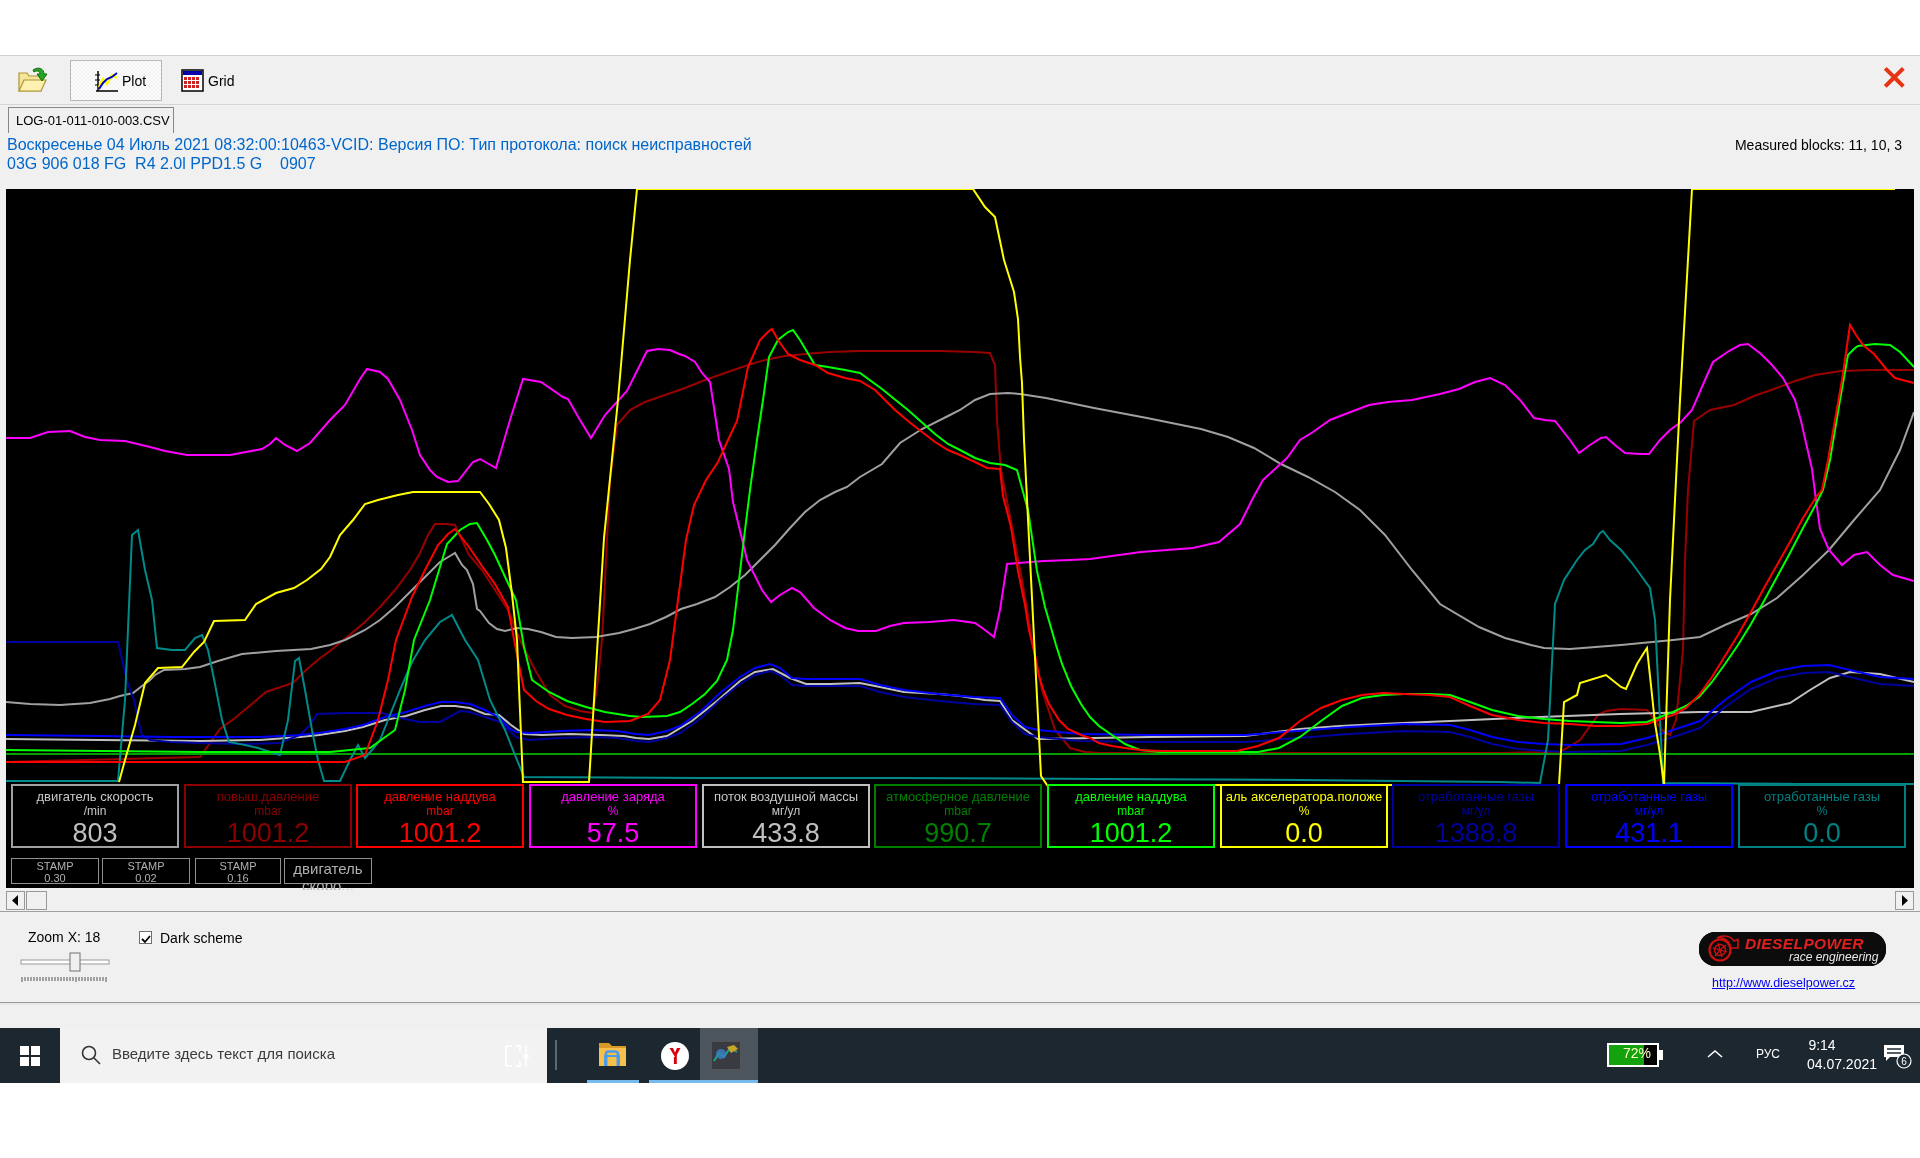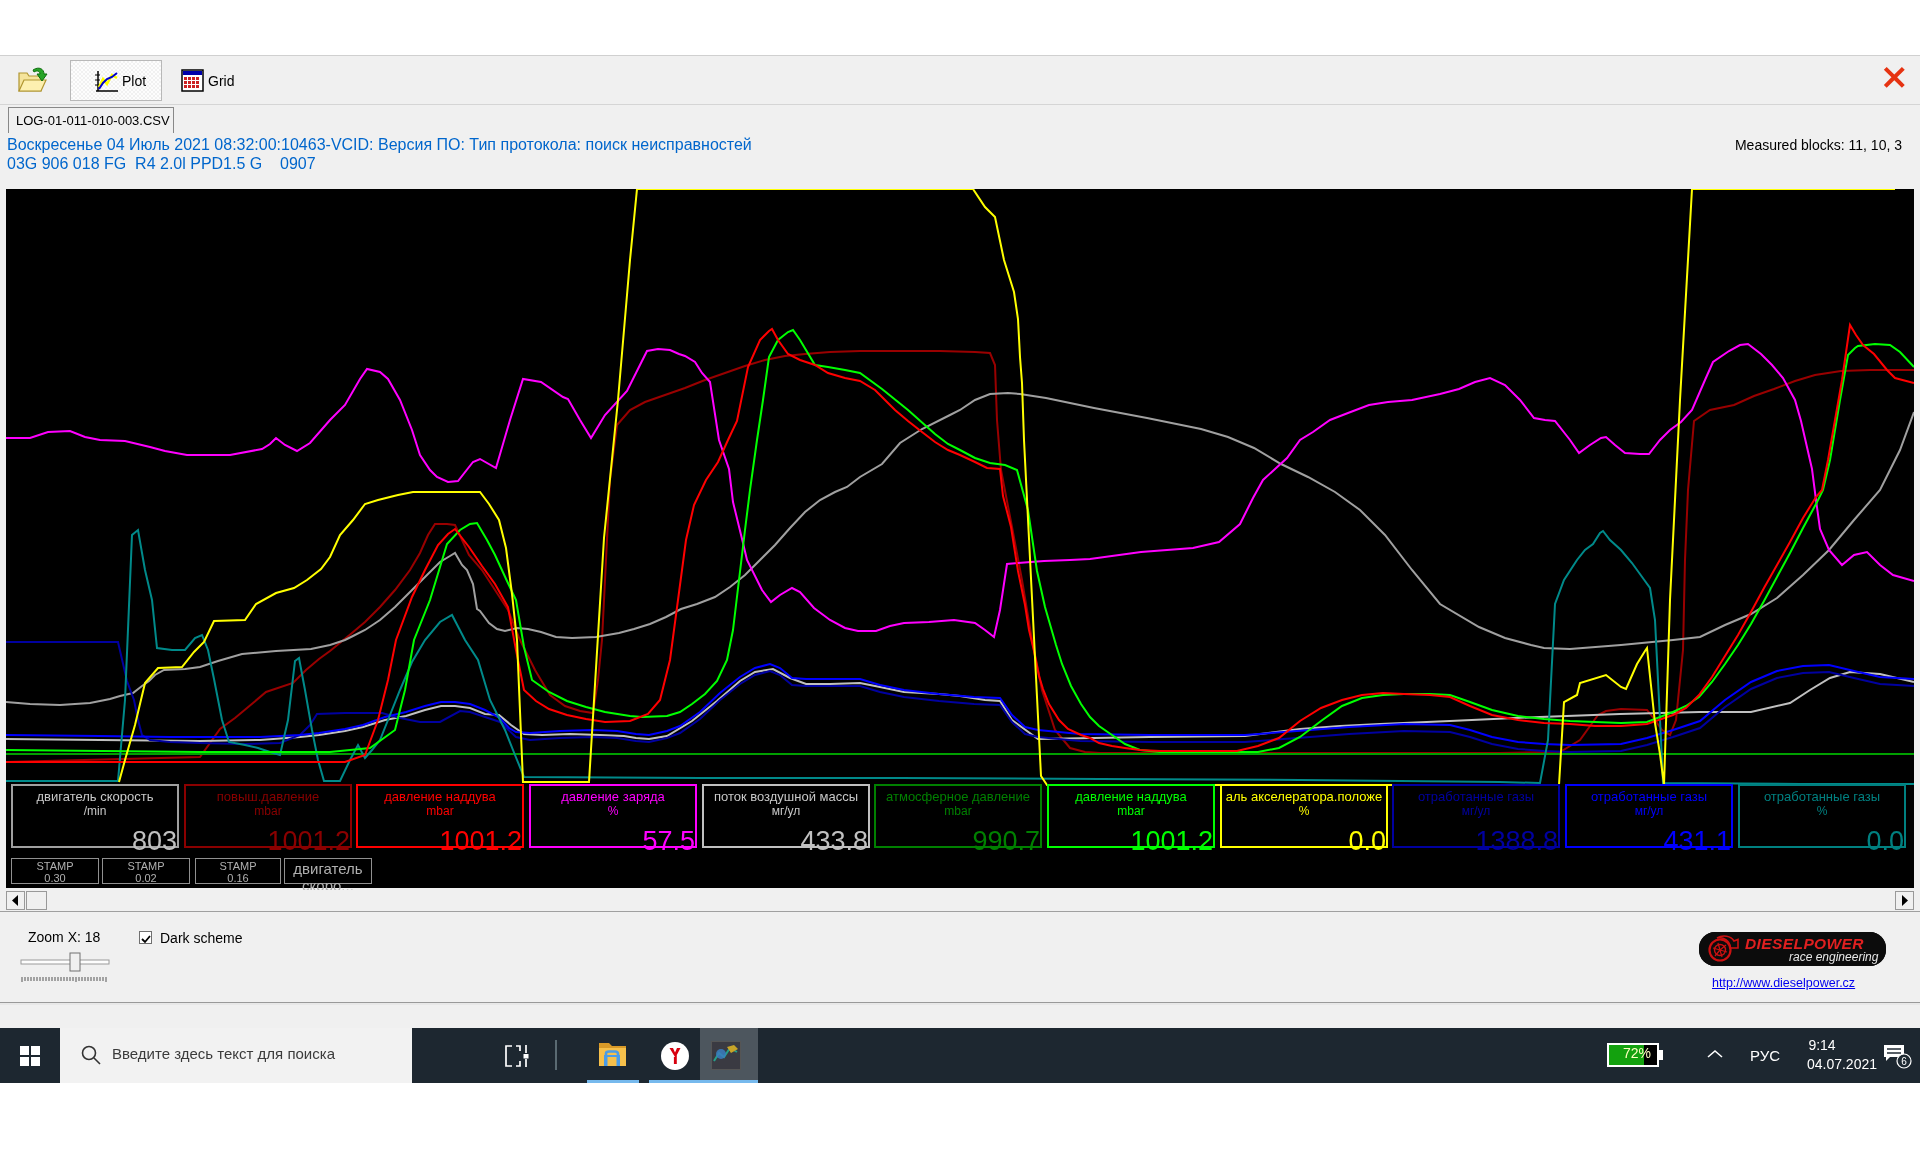--- a/index.html
+++ b/index.html
@@ -26,39 +26,39 @@
 
 #inforow { position:absolute; left:0; top:133px; width:1920px; height:56px; background:#f0f0f0; }
 .iblue { position:absolute; left:7px; color:#0066cc; font-size:16px; }
 #measured { position:absolute; right:18px; top:4px; color:#000; font-size:14px; }
 
 #chart { position:absolute; left:6px; top:189px; width:1908px; height:699px; background:#000; }
 
 .lbox { position:absolute; top:595px; width:168px; height:64px; background:#000; text-align:center; }
 .lbox .l1 { font-size:13px; margin-top:3px; white-space:nowrap; overflow:hidden; }
 .lbox .l2 { font-size:12px; }
-.lbox .lv { font-size:27px; margin-top:8px;text-align:right; }
+.lbox .lv { font-size:27px; margin-top:0px; }
 .sbox { position:absolute; top:669px; height:26px; background:#000; border:1px solid #909090; color:#b0b0b0; text-align:center; }
 .sbox .s1 { font-size:11px; margin-top:1px; }
 .sbox .s2 { font-size:11px; }
 
 #hscroll { position:absolute; left:0px; top:890px; width:1920px; height:21px; background:#f0f0f0; }
 
 #bpanel { position:absolute; left:0; top:911px; width:1920px; height:91px; background:#f0f0f0; border-top:1px solid #a0a0a0; }
 #zoomlabel { position:absolute; left:28px; top:17px; font-size:14px; color:#000; }
 #darklabel { position:absolute; left:160px; top:18px; font-size:14px; color:#000; }
 #checkbox { position:absolute; left:139px; top:19px; width:13px; height:13px; background:#fff; border:1px solid #707070; }
 #link { position:absolute; left:1712px; top:64px; font-size:12.5px; color:#0000ee; text-decoration:underline; }
 #logo { position:absolute; left:1699px; top:20px; width:187px; height:34px; background:#111; border-radius:16px; }
 
 #statusstrip { position:absolute; left:0; top:1003px; width:1920px; height:25px; background:#f0f0f0; border-top:2px solid #e8e8e8; box-shadow:0 -1px 0 #999; }
 
 #taskbar { position:absolute; left:0; top:1028px; width:1920px; height:55px; background:#1d2730; }
 #startbtn { position:absolute; left:0; top:0; width:60px; height:55px; }
-#searchbox { position:absolute; left:60px; top:0; width:352px; height:55px; background:#f2f2f2; }
+#searchbox { position:absolute; left:60px; top:0; width:487px; height:55px; background:#f2f2f2; }
 #searchtext { position:absolute; left:52px; top:17px; font-size:15px; color:#3b3b3b; }
 #tright { position:absolute; right:0; top:0; height:55px; color:#fff; }
 #whitebottom { position:absolute; left:0; top:1083px; width:1920px; height:75px; background:#fff; }
 #titlemenu-bg { position:absolute; left:0; top:0; width:1920px; height:55px; background:#fff; }
 </style>
 </head>
 <body>
 <div id="app">
   <div id="titlemenu-bg"></div>
   <div id="toolbar">
@@ -325,21 +325,21 @@
     <div id="tright">
       <div style="position:absolute;right:255px;top:15px;width:58px;height:24px">
         <div style="position:absolute;left:0;top:0;width:52px;height:24px;border:2px solid #fff;background:#000"></div>
         <div style="position:absolute;left:52px;top:7px;width:4px;height:10px;background:#fff"></div>
         <div style="position:absolute;left:2px;top:2px;width:35px;height:20px;background:#13a10e"></div>
         <div style="position:absolute;left:4px;top:2px;width:52px;text-align:center;font-size:14px;color:#ffffc0">72%</div>
       </div>
       <svg style="position:absolute;right:196px;top:20px" width="18" height="12" viewBox="0 0 18 12">
           <polyline points="2,9 9,3 16,9" fill="none" stroke="#fff" stroke-width="1.6"></polyline>
         </svg>
-      <div style="position:absolute;right:140px;top:19px;font-size:15px">РУС</div>
+      <div style="position:absolute;right:140px;top:19px;font-size:12px">РУС</div>
       <div style="position:absolute;right:58px;top:9px;font-size:14px;text-align:center;width:80px">9:14</div>
       <div style="position:absolute;right:43px;top:28px;font-size:14px">04.07.2021</div>
       <svg style="position:absolute;right:8px;top:15px" width="30" height="26" viewBox="0 0 30 26">
         <path d="M2 2 L22 2 L22 14 L8 14 L4 18 L4 14 L2 14 Z" fill="#fff"></path>
         <line x1="5" y1="6" x2="19" y2="6" stroke="#1f2a33" stroke-width="1.5"></line>
         <line x1="5" y1="10" x2="19" y2="10" stroke="#1f2a33" stroke-width="1.5"></line>
         <circle cx="22" cy="18" r="7" fill="#1f2a33" stroke="#fff" stroke-width="1.2"></circle>
         <text x="22" y="22" text-anchor="middle" font-size="10" fill="#fff" font-family="Liberation Sans">6</text>
       </svg>
     </div>

